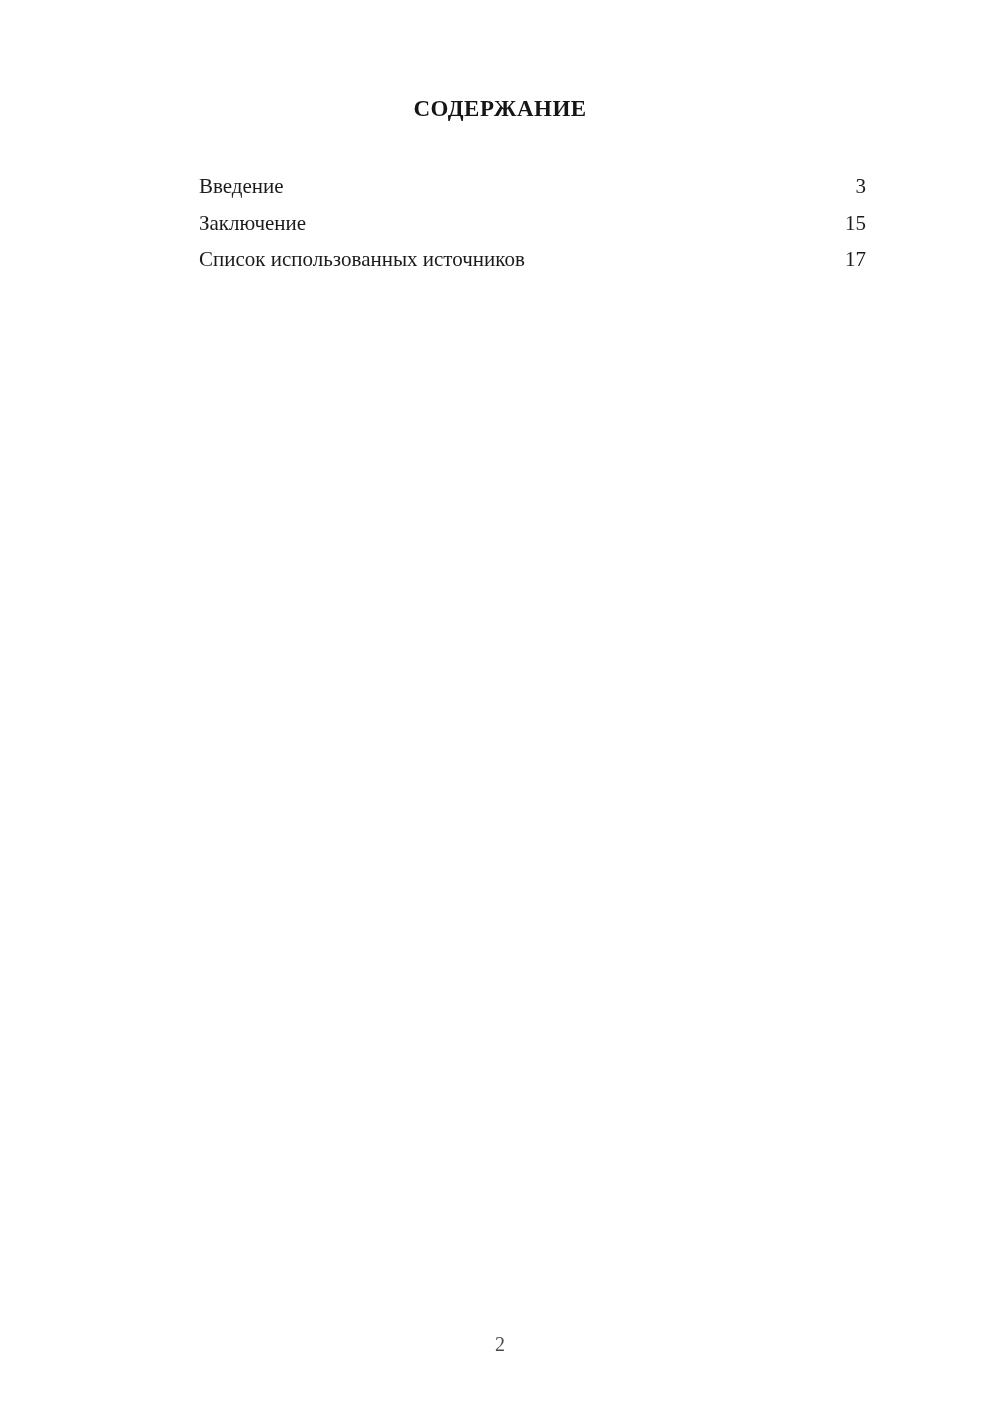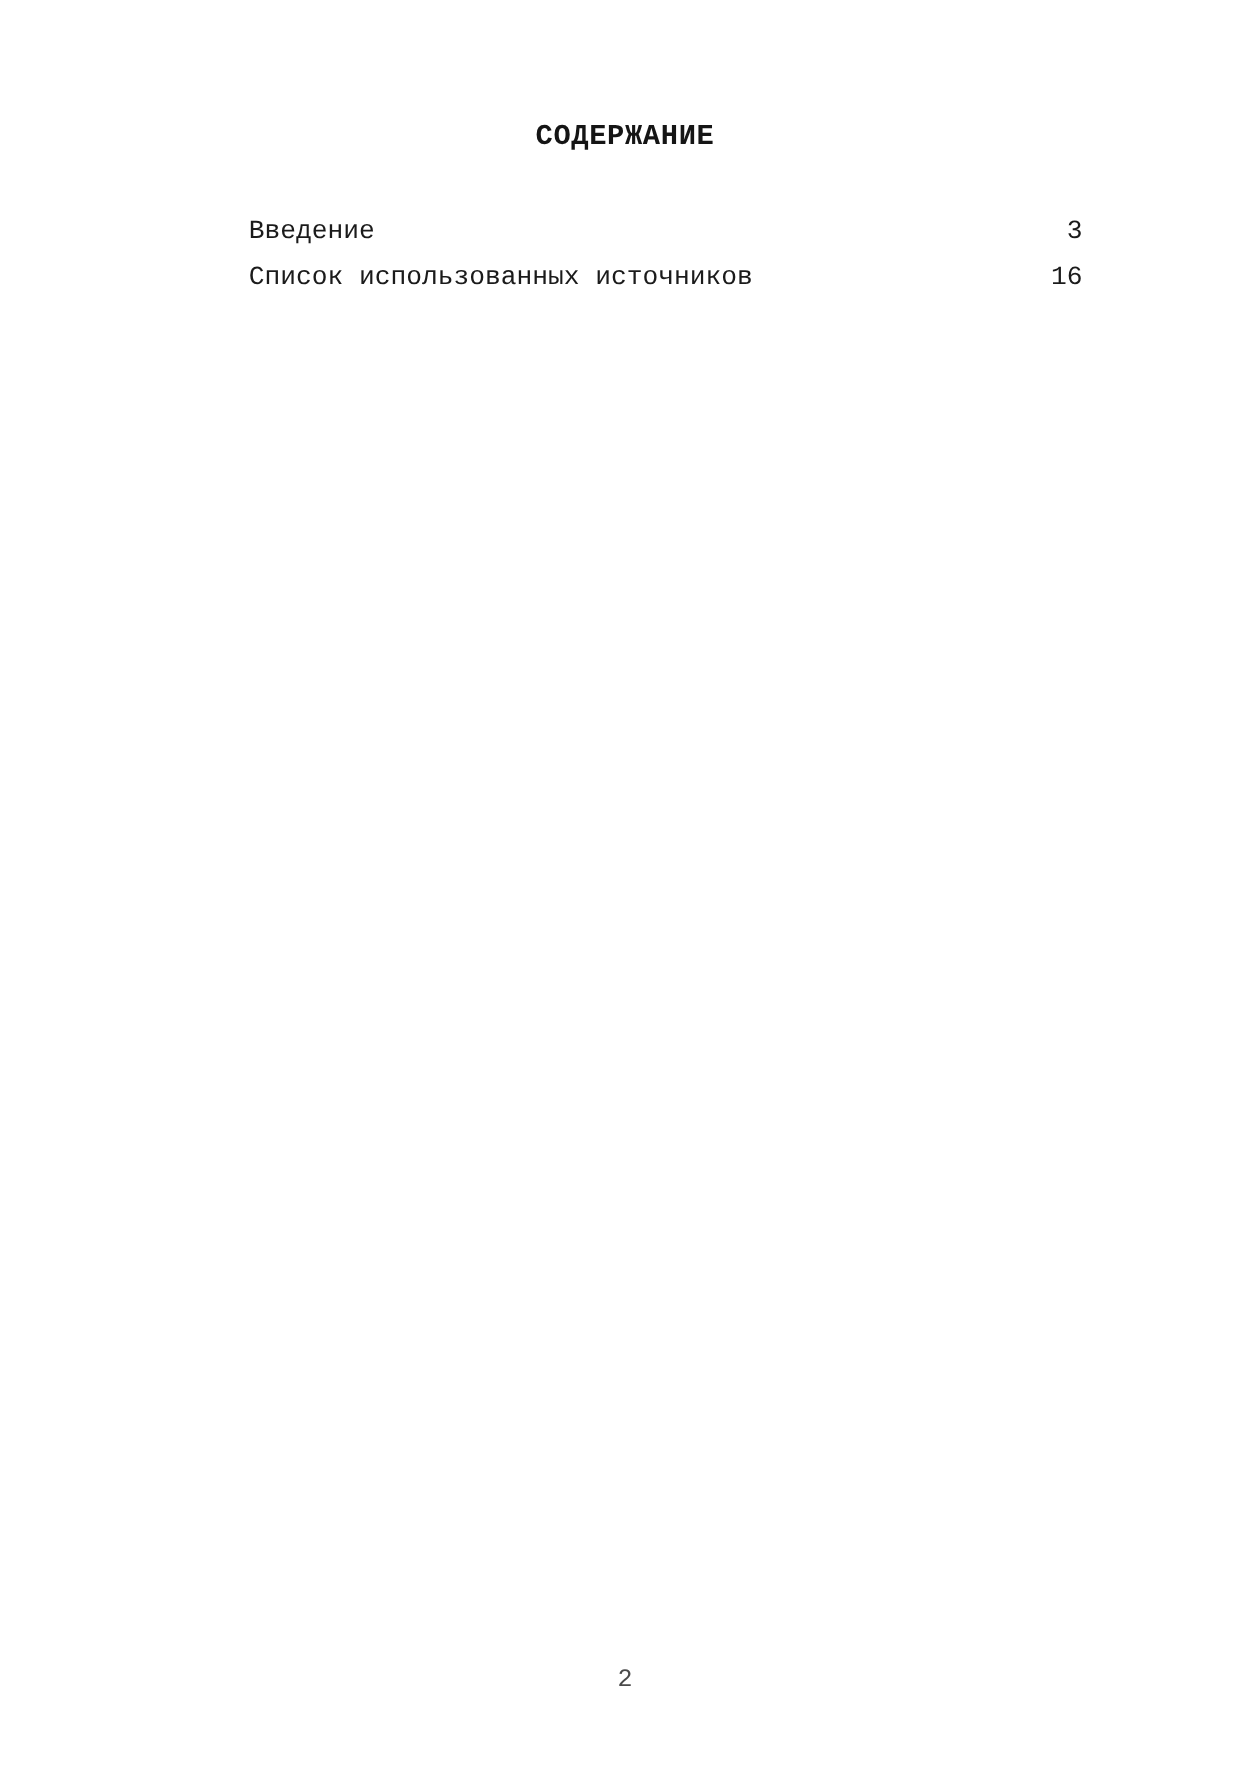--- a/index.html
+++ b/index.html
@@ -6,21 +6,21 @@
     margin: 0;
     padding: 0;
     background: #ffffff;
   }
   .page {
     position: relative;
     width: 888px;
     height: 1414px;
     margin: 0 auto;
     background: #ffffff;
-    font-family: Liberation Mono, monospace;
+    font-family: Liberation Serif, serif;
     color: #1b1b1b;
     box-sizing: border-box;
   }
   .toc-title {
     position: absolute;
     top: 96px;
     left: 0;
     width: 100%;
     text-align: center;
     font-size: 23px;
@@ -67,19 +67,23 @@
 
 <div class="page">
   <h1 class="toc-title">СОДЕРЖАНИЕ</h1>
 
   <div class="toc-list" id="toc-list">
       <div class="toc-entry">
         <span class="toc-entry-label">Введение</span>
         <span class="toc-entry-page">3</span>
       </div>
       <div class="toc-entry">
+        <span class="toc-entry-label">Заключение</span>
+        <span class="toc-entry-page">15</span>
+      </div>
+      <div class="toc-entry">
         <span class="toc-entry-label">Список использованных источников</span>
-        <span class="toc-entry-page">16</span>
+        <span class="toc-entry-page">17</span>
       </div>
     </div>
 
   <div class="page-footer">2</div>
 </div>
 
 </body></html>

